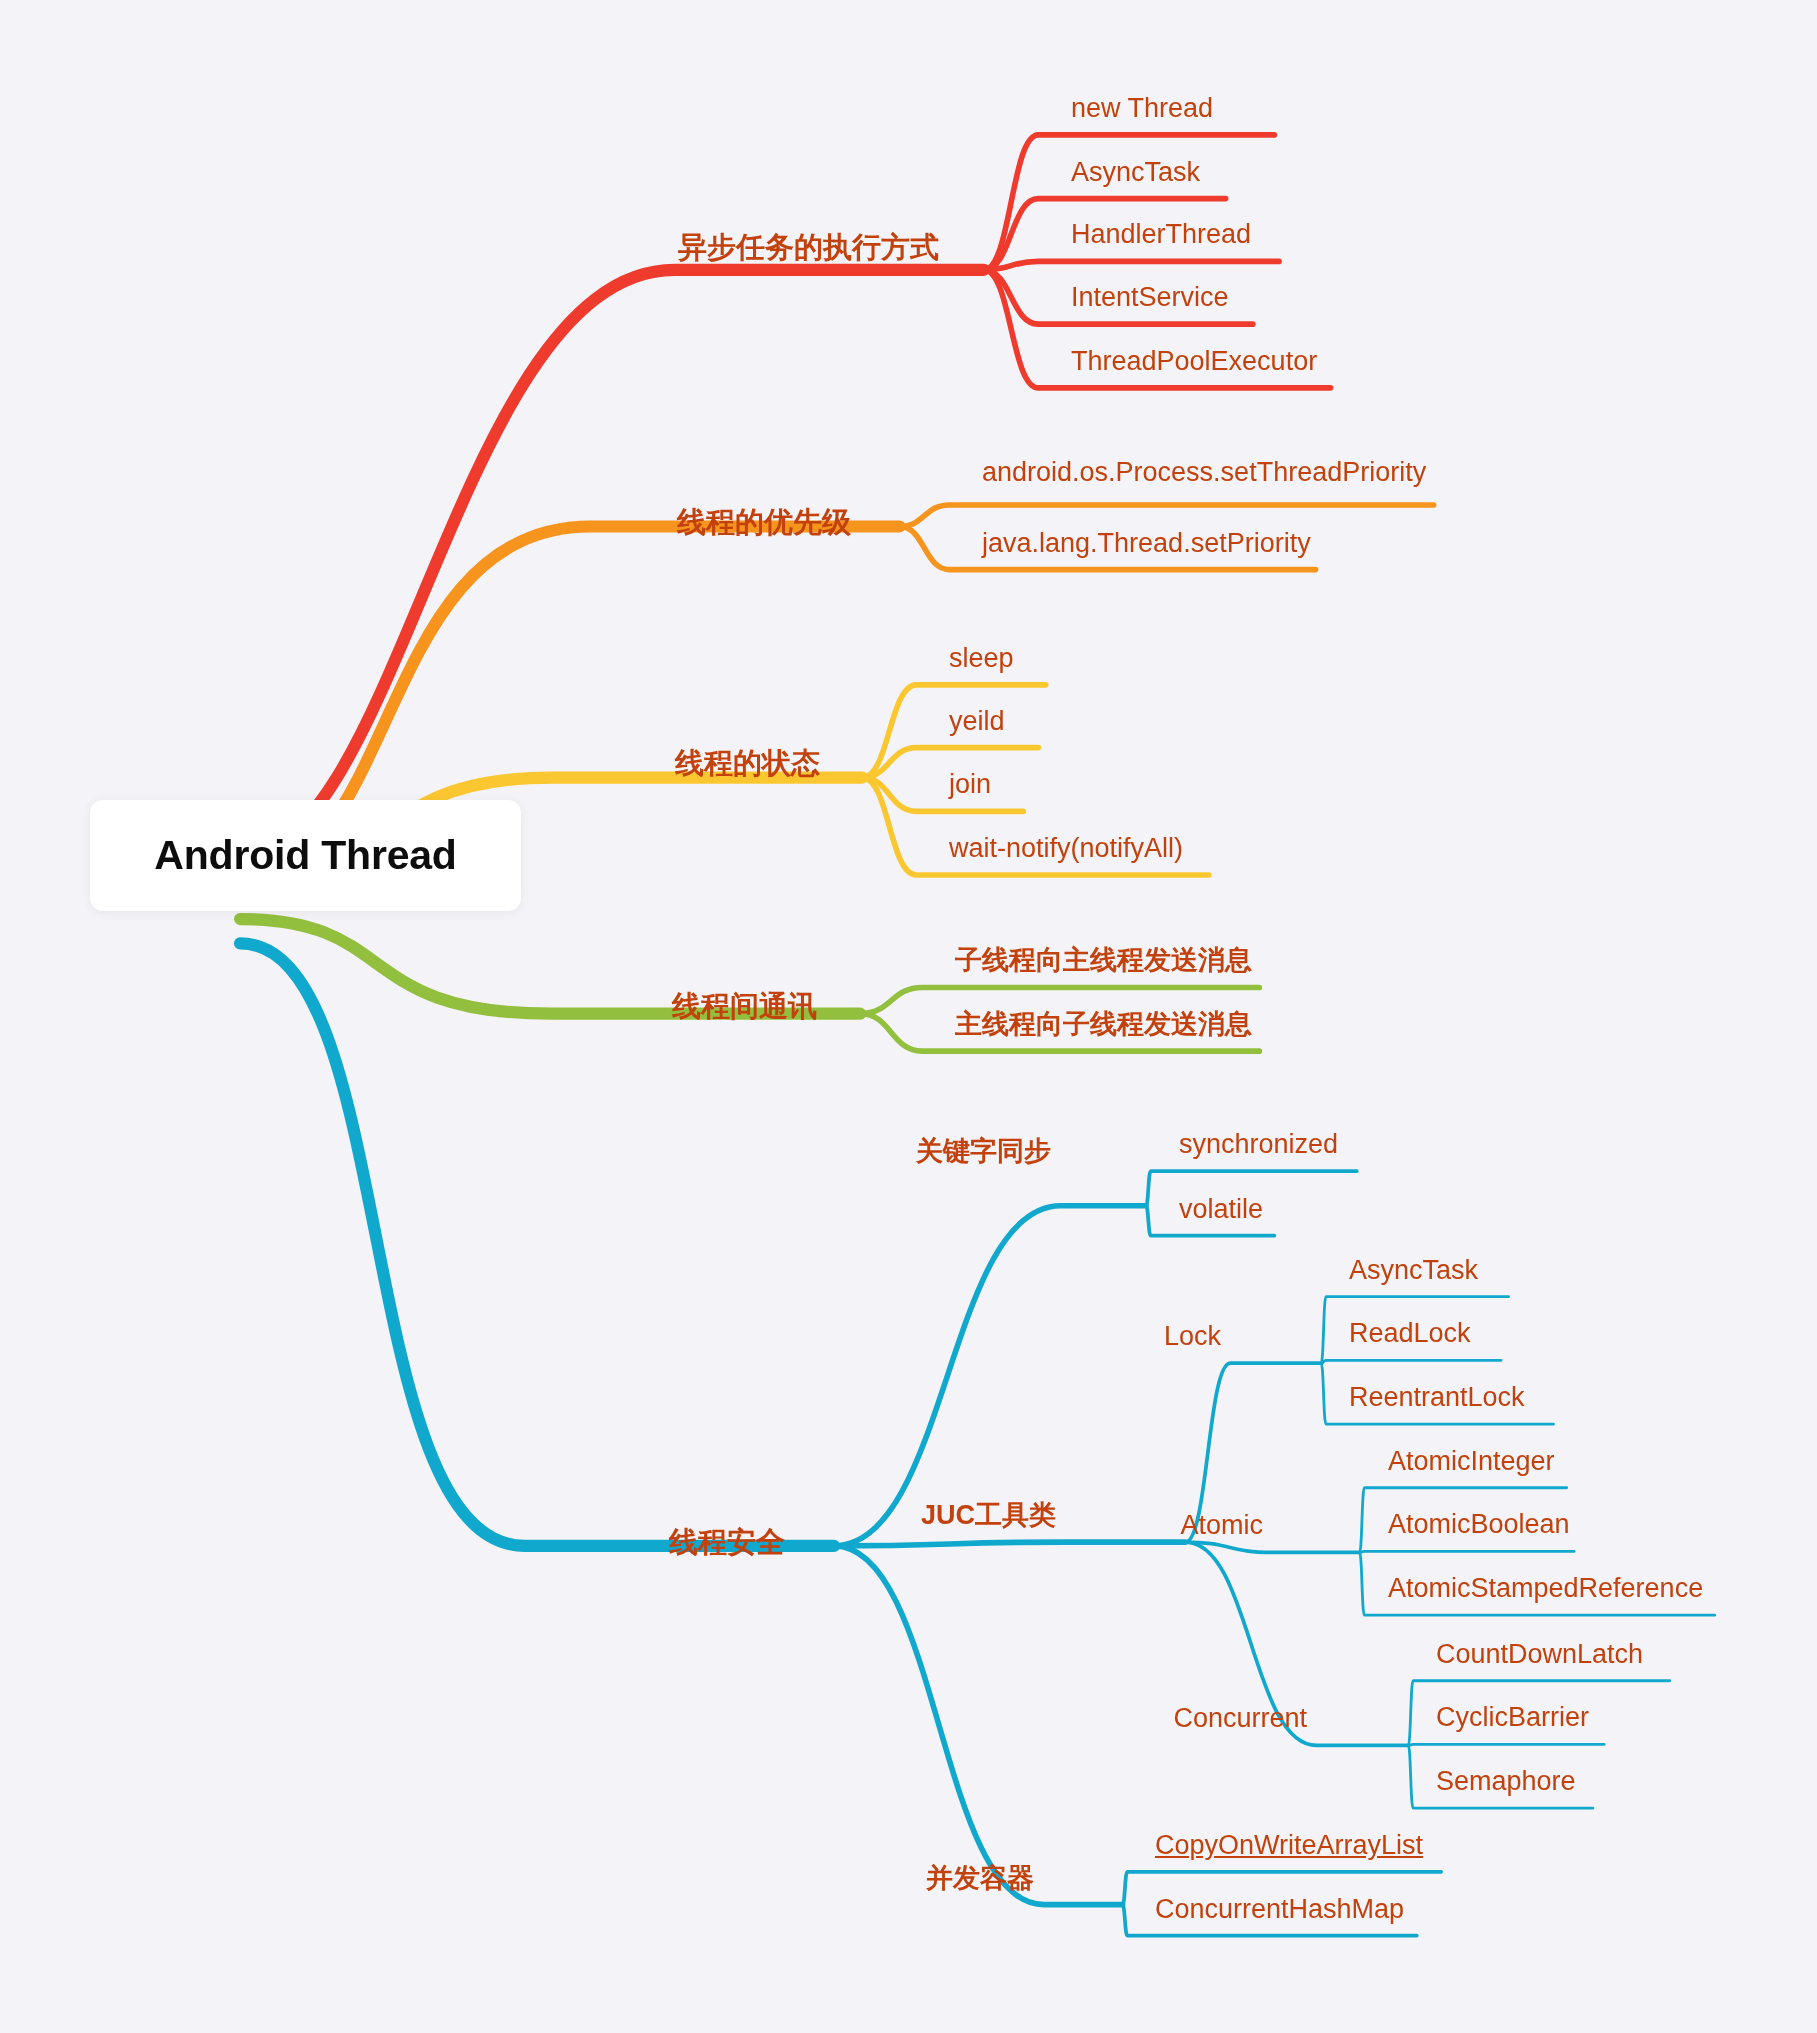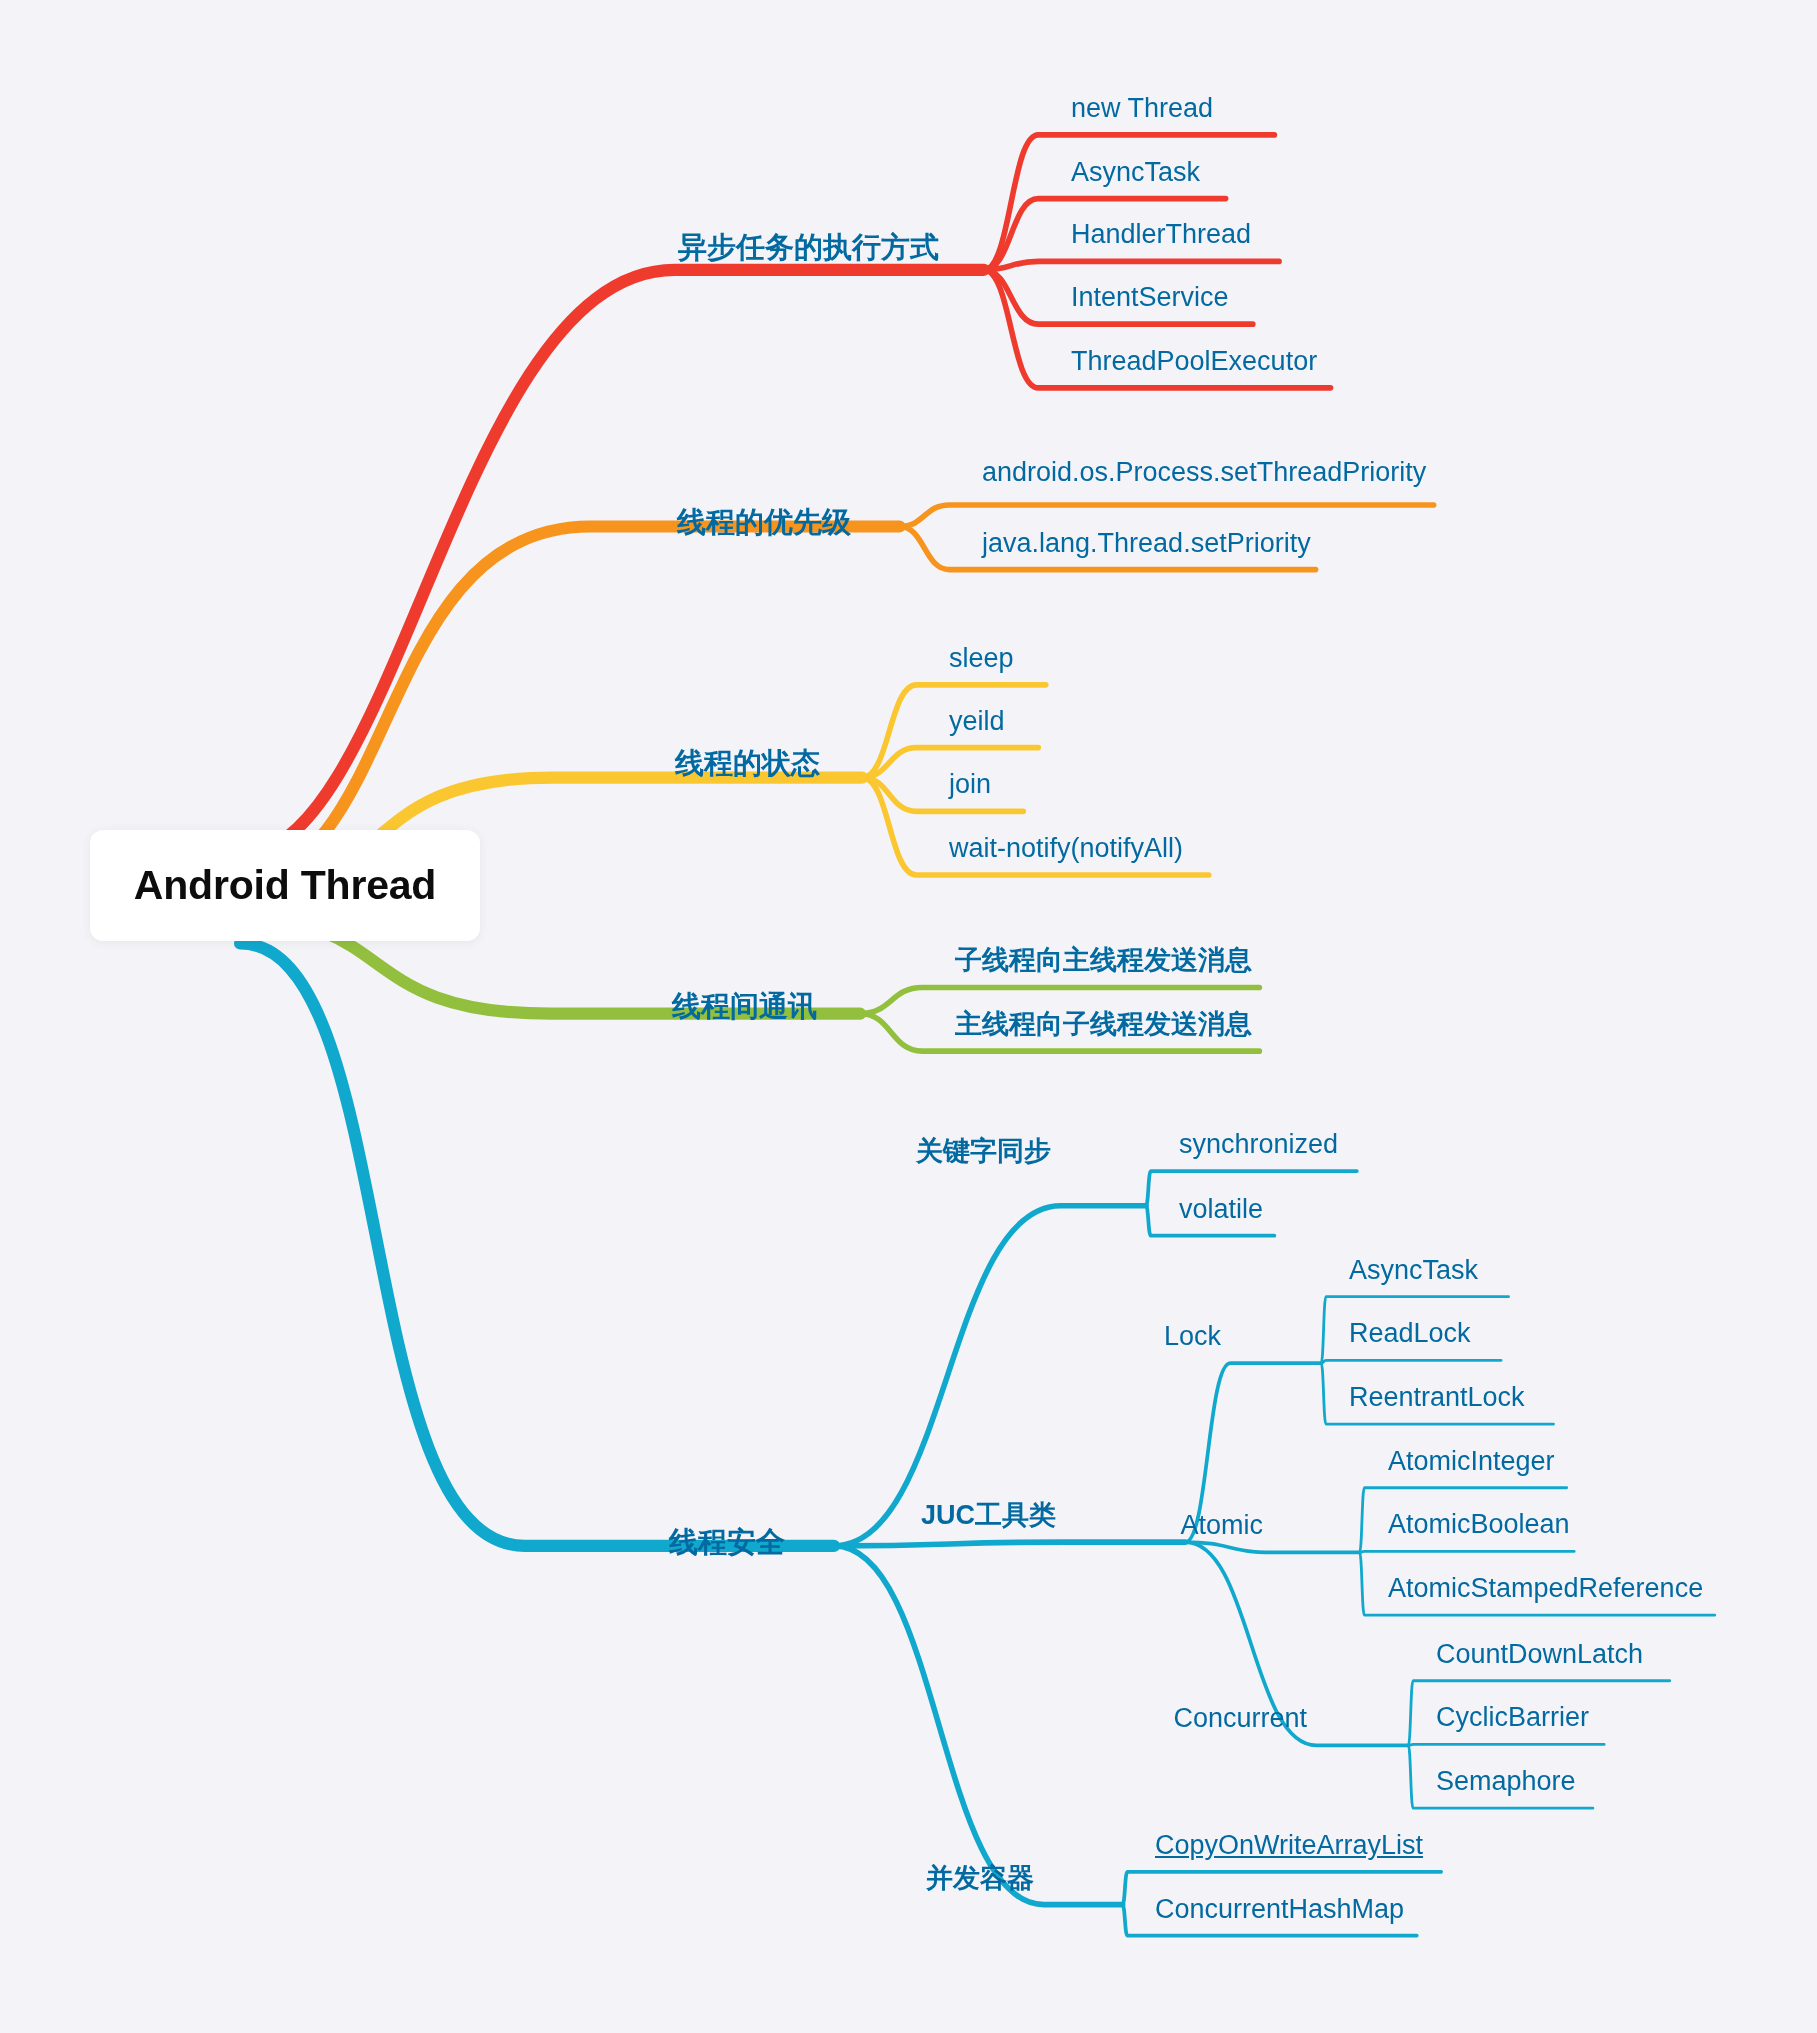--- a/index.html
+++ b/index.html
@@ -22,21 +22,21 @@
     z-index:5;
   }
   .root-label{
     font-size:41px;font-weight:700;color:#0d0d0d;
     letter-spacing:-0.2px;white-space:nowrap;
   }
 
   .node{
     position:absolute;
     white-space:nowrap;
-    color:#0369a1;
+    color:#c2410c;
     z-index:4;
     line-height:1;
   }
   .lvl1{font-size:29px;font-weight:700;margin-top:28px;}
   .lvl2{font-size:27px;font-weight:400;}
   .lvl3{font-size:27px;font-weight:400;}
   .cjk{font-weight:700;}
   .anchor-right{transform:translate(-100%,-100%);}
   .anchor-left{transform:translate(0,-100%);}
 </style>
@@ -78,21 +78,21 @@
       <path d="M1265,1646 C1335,1646 1335,1863 1405,1863 L1503,1863" stroke="#11a8cd" stroke-width="4" class="edge"></path>
       <path d="M1503,1863 C1505.5,1863 1505.5,1794 1508,1794 L1782,1794" stroke="#11a8cd" stroke-width="3" class="edge"></path>
       <path d="M1503,1863 C1505.5,1863 1505.5,1862 1508,1862 L1712,1862" stroke="#11a8cd" stroke-width="3" class="edge"></path>
       <path d="M1503,1863 C1505.5,1863 1505.5,1930 1508,1930 L1700,1930" stroke="#11a8cd" stroke-width="3" class="edge"></path>
       <path d="M890,1650 C1002,1650 1002,2033 1114,2033 L1198,2033" stroke="#11a8cd" stroke-width="6" class="edge"></path>
       <path d="M1198,2033 C1200.5,2033 1200.5,1998 1203,1998 L1538,1998" stroke="#11a8cd" stroke-width="4" class="edge"></path>
       <path d="M1198,2033 C1200.5,2033 1200.5,2066 1203,2066 L1512,2066" stroke="#11a8cd" stroke-width="4" class="edge"></path>
     </g>
 </svg>
 
-<div class="root-box" style="left: 90px; top: 830px; width: 390px; height: 111px;">
+<div class="root-box" style="left: 90px; top: 800px; width: 431px; height: 111px;">
   <span class="root-label">Android Thread</span>
 </div>
 
 <div id="labels">
     <div class="node lvl1 cjk anchor-right" style="left: 939px; top: 234px;">异步任务的执行方式</div>
     <div class="node lvl2  anchor-left" style="left: 1071px; top: 122px;">new Thread</div>
     <div class="node lvl2  anchor-left" style="left: 1071px; top: 186px;">AsyncTask</div>
     <div class="node lvl2  anchor-left" style="left: 1071px; top: 248px;">HandlerThread</div>
     <div class="node lvl2  anchor-left" style="left: 1071px; top: 311px;">IntentService</div>
     <div class="node lvl2  anchor-left" style="left: 1071px; top: 375px;">ThreadPoolExecutor</div>

